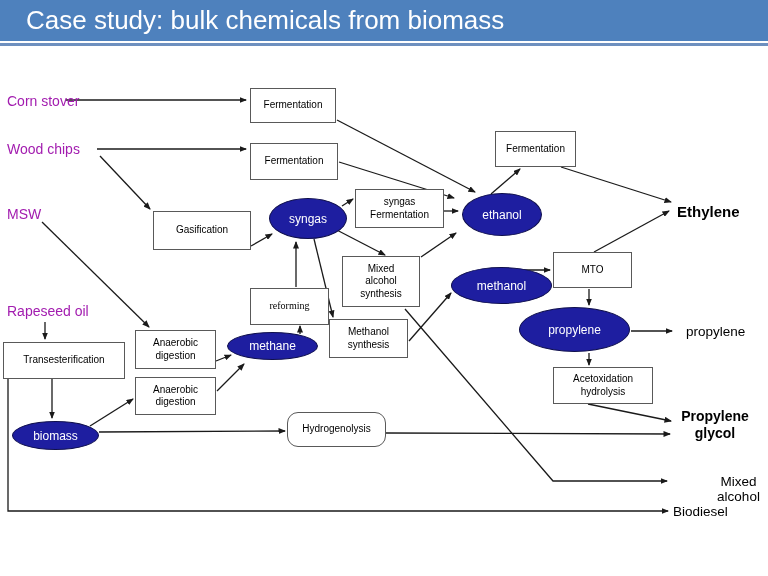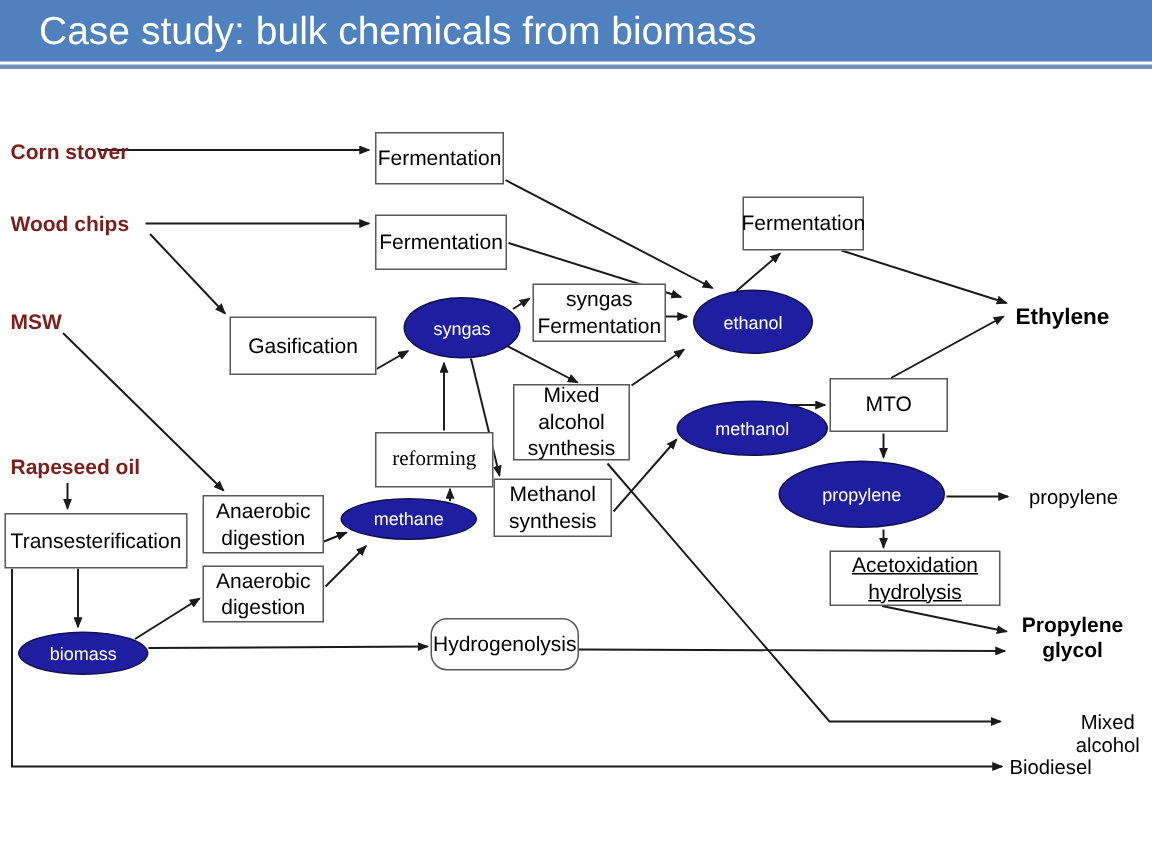--- a/index.html
+++ b/index.html
@@ -13,28 +13,28 @@
     padding-left:26px;box-sizing:border-box;white-space:nowrap;
   }
   .titlebar-rule{
     position:absolute;left:0;top:43px;width:768px;height:3px;background:#6e90bf;
   }
   #flow-svg{position:absolute;left:0;top:0;width:768px;height:576px;z-index:1;}
   .node{position:absolute;z-index:2;box-sizing:border-box;display:flex;
         align-items:center;justify-content:center;text-align:center;}
   .pbox{
     background:#ffffff;border:1px solid #595959;color:#000000;
-    font-size:14px;line-height:1.25;white-space:pre-line;
+    font-size:10px;line-height:1.25;white-space:pre-line;
   }
   .enode{
     background:#1e1ea0;border:1.5px solid #10104d;border-radius:50%;
     color:#ffffff;font-size:12px;white-space:nowrap;
   }
   .feed{
-    position:absolute;z-index:2;color:#7f1d1d;font-weight:bold;font-size:14px;
+    position:absolute;z-index:2;color:#a21caf;font-weight:normal;font-size:14px;
     white-space:nowrap;
   }
   .prod{
     position:absolute;z-index:2;color:#000000;font-size:13.5px;white-space:pre-line;
     text-align:center;
   }
   .prod.bold{font-weight:bold;font-size:15px;}
 </style>
 </head>
 <body>
@@ -92,21 +92,21 @@
 <div class="node pbox" style="left:495px;top:131px;width:81px;height:36px;"><span>Fermentation</span></div>
 <div class="node pbox" style="left:355px;top:189px;width:89px;height:39px;"><span>syngas
 Fermentation</span></div>
 <div class="node pbox" style="left:342px;top:256px;width:78px;height:51px;"><span>Mixed
 alcohol
 synthesis</span></div>
 <div class="node pbox" style="left:250px;top:288px;width:79px;height:37px;font-family:Liberation Serif, serif;"><span>reforming</span></div>
 <div class="node pbox" style="left:329px;top:319px;width:79px;height:39px;"><span>Methanol
 synthesis</span></div>
 <div class="node pbox" style="left:553px;top:252px;width:79px;height:36px;"><span>MTO</span></div>
-<div class="node pbox" style="left:553px;top:367px;width:114px;height:37px;text-decoration:underline;"><span>Acetoxidation
+<div class="node pbox" style="left:553px;top:367px;width:100px;height:37px;"><span>Acetoxidation
 hydrolysis</span></div>
 <div class="node pbox" style="left:135px;top:330px;width:81px;height:39px;"><span>Anaerobic
 digestion</span></div>
 <div class="node pbox" style="left:135px;top:377px;width:81px;height:38px;"><span>Anaerobic
 digestion</span></div>
 <div class="node pbox" style="left:3px;top:342px;width:122px;height:37px;"><span>Transesterification</span></div>
 <div class="node pbox" style="left:287px;top:412px;width:99px;height:35px;border-radius:11px;"><span>Hydrogenolysis</span></div>
 
 <div class="node enode" style="left:269px;top:198px;width:78px;height:41px;">
     <span>syngas</span>

